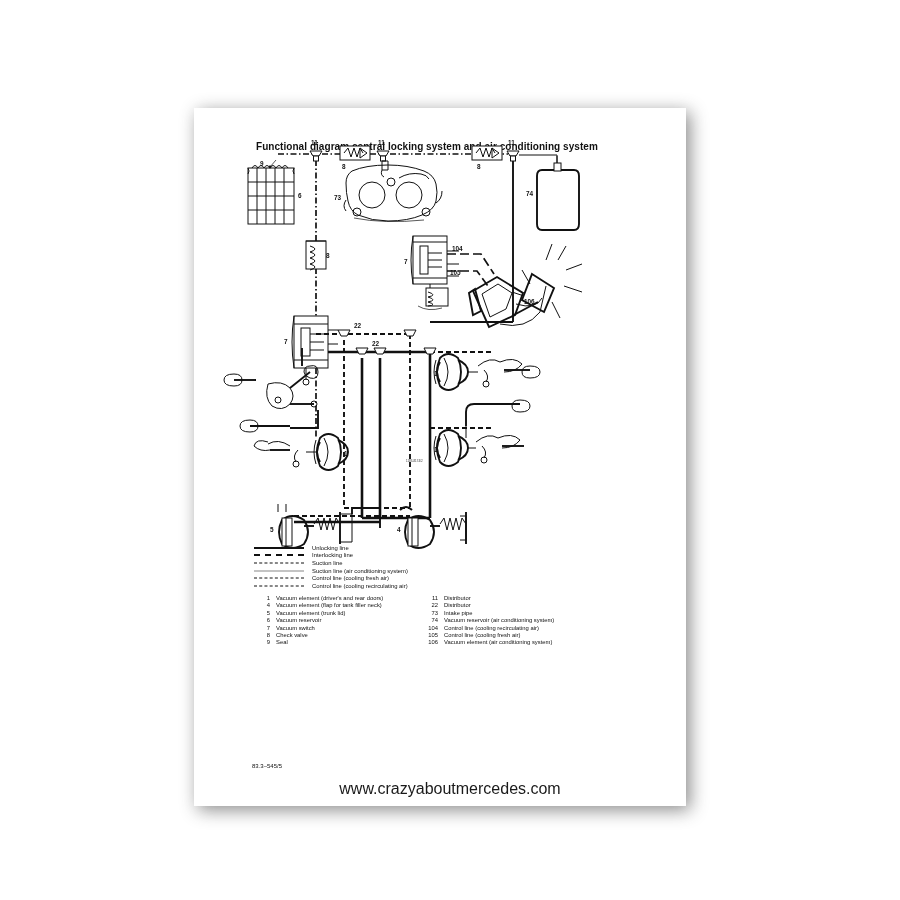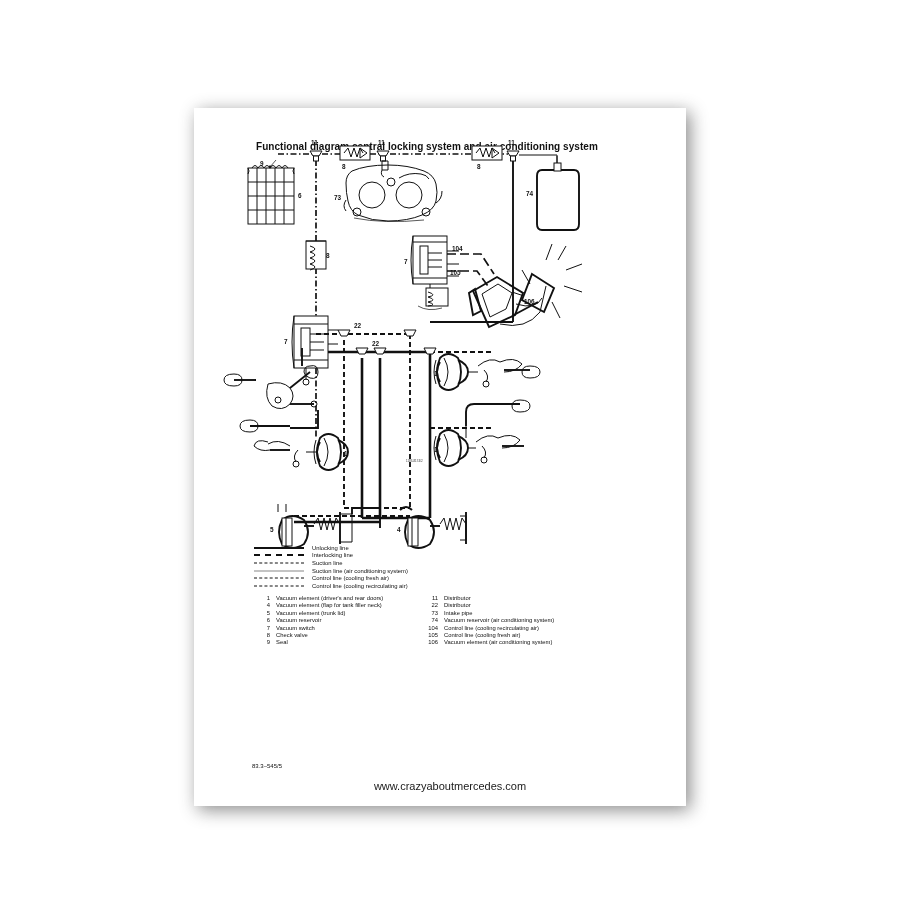--- a/index.html
+++ b/index.html
@@ -132,21 +132,21 @@
     font-size: 6px;
     color: #111;
   }
   
   #watermark {
     position: absolute;
     left: 0;
     top: 780px;
     width: 900px;
     text-align: center;
-    font-size: 11px;
+    font-size: 16px;
     color: #1a1a1a;
   }
   .lbl { font-size: 6.4px; font-weight: bold; fill: #111; font-family: "Liberation Sans", sans-serif; }
   .tiny { font-size: 3px; fill: #333; font-family: "Liberation Sans", sans-serif; }
 </style>
 </head>
 <body>
 
 <div id="canvas">
 

